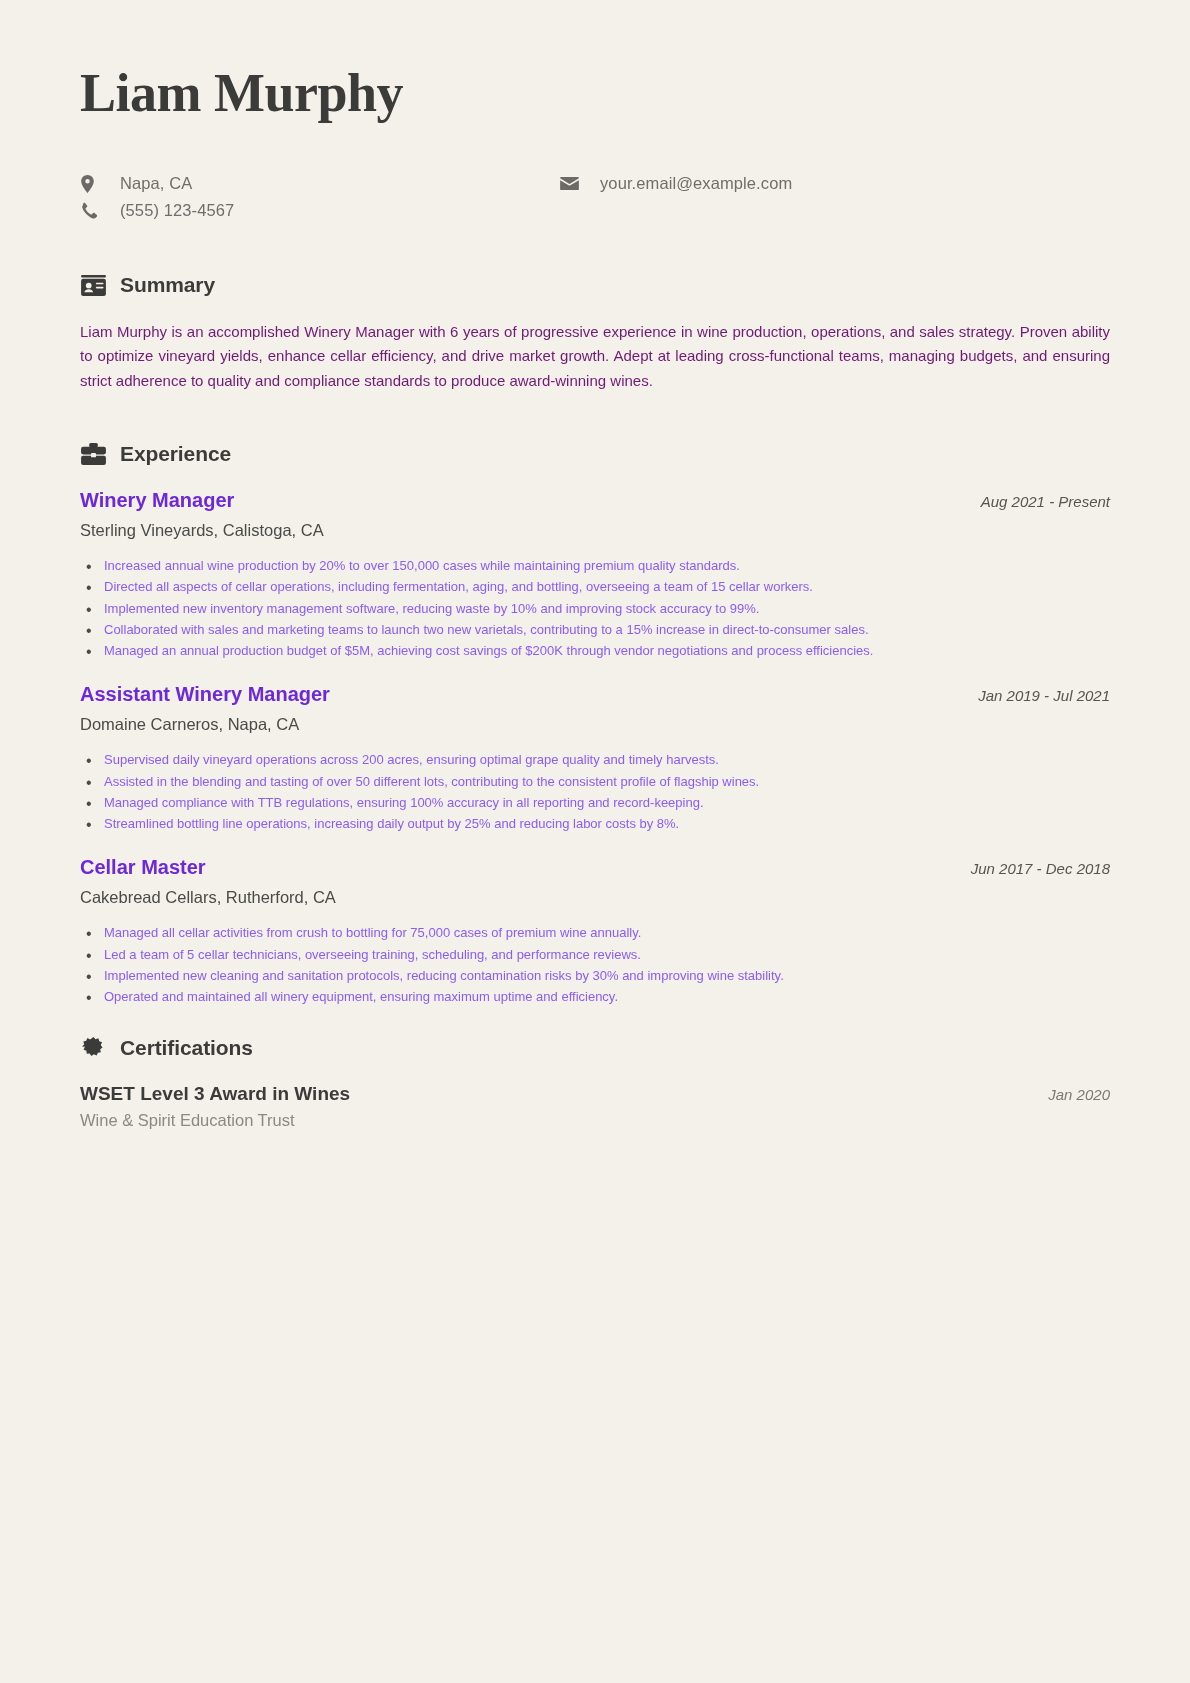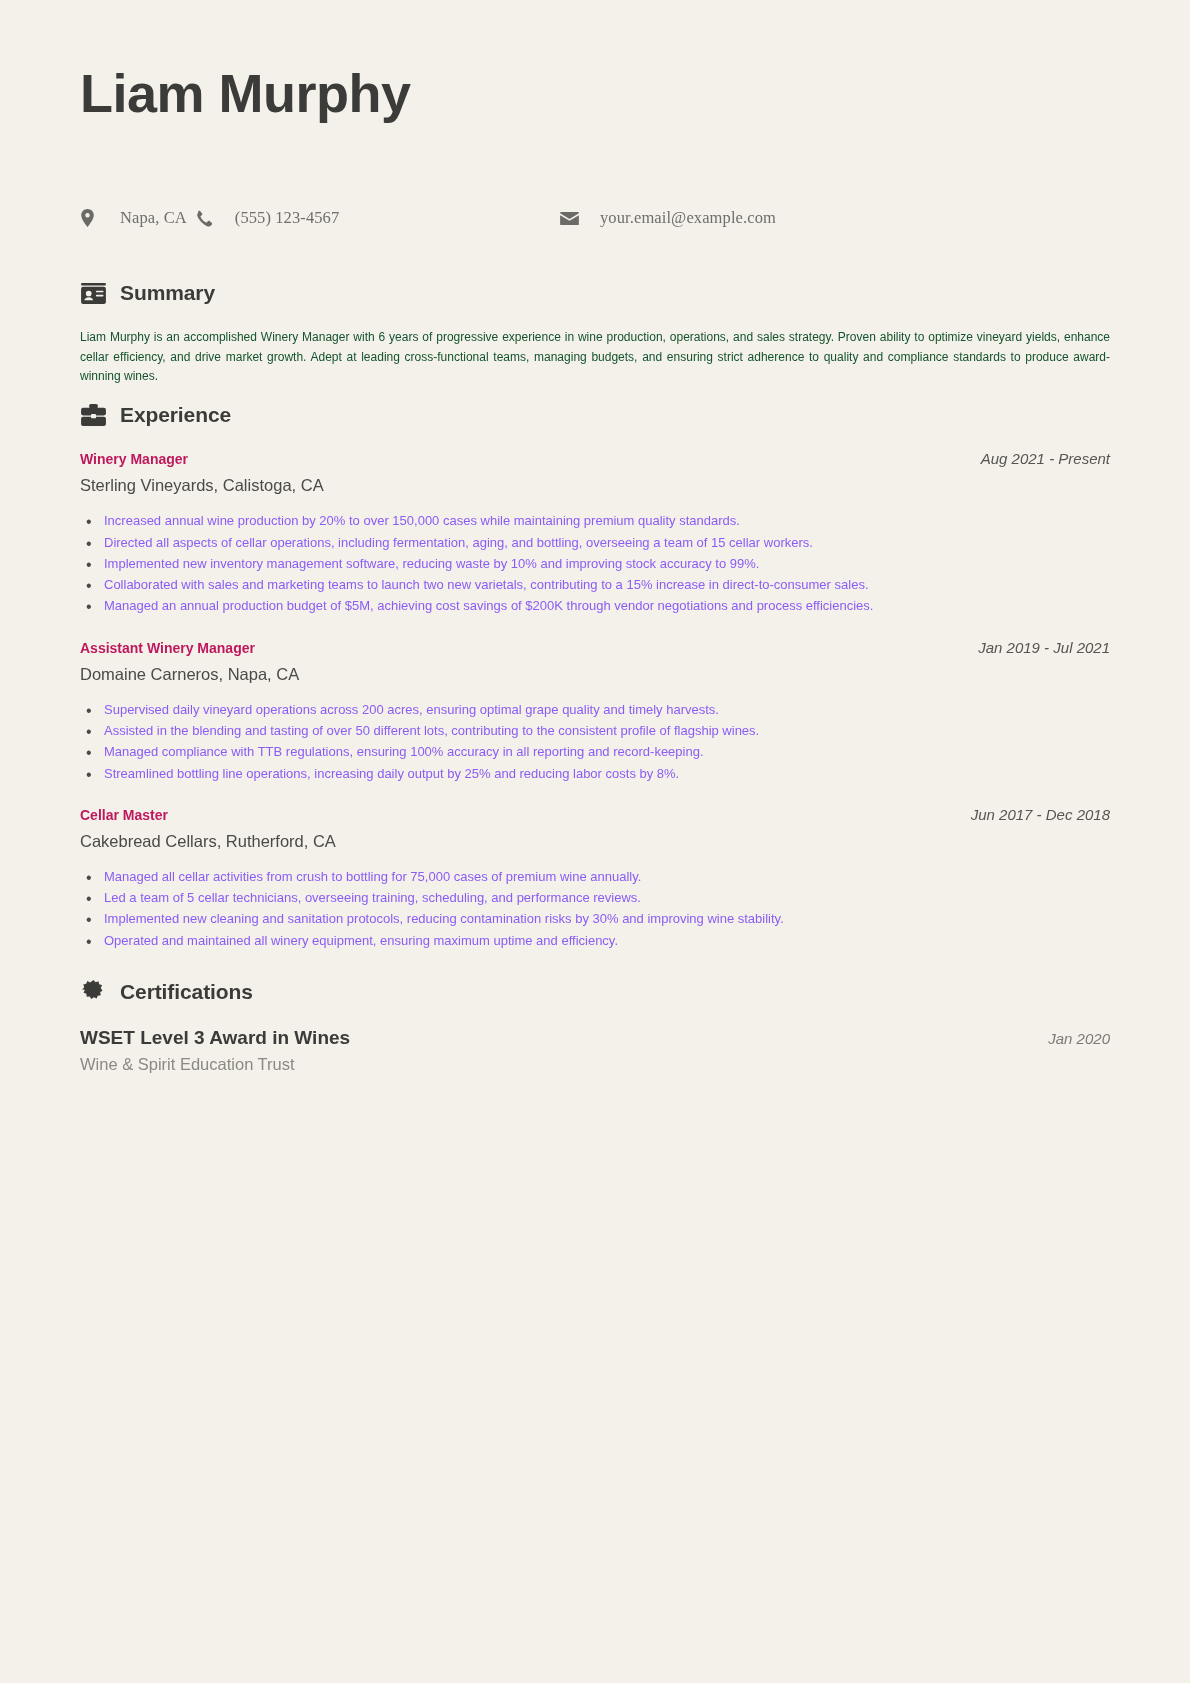--- a/index.html
+++ b/index.html
@@ -24,28 +24,29 @@
     position: relative;
   }
 
   
   .name {
     font-size: 54px;
     font-weight: 700;
     letter-spacing: -0.5px;
     color: #3b3b39;
     line-height: 1.15;
-    margin-bottom: 84px;
+    margin-bottom: 50px;
+    font-family: Liberation Serif, serif;
   }
 
   .contact-grid {
     display: flex;
     margin-bottom: 52px;
   }
-  .contact-col { display: flex; flex-direction: row; gap: 8px; font-family: Liberation Serif, serif; }
+  .contact-col { display: flex; flex-direction: column; gap: 8px; }
   .contact-col.left { width: 480px; }
 
   .contact-item {
     display: flex;
     align-items: center;
     font-size: 16.5px;
     color: #6f6e6a;
     letter-spacing: 0.1px;
   }
   .contact-icon {
@@ -81,40 +82,40 @@
   .section-icon svg { display: block; }
   .section-title {
     font-size: 21px;
     font-weight: 700;
     color: #3b3b39;
     letter-spacing: -0.1px;
   }
 
   
   .summary-text {
-    font-size: 12px;
+    font-size: 15px;
     line-height: 1.62;
-    color: #14532d;
+    color: #701a75;
     text-align: justify;
     hyphens: auto;
-    margin-bottom: 16px;
+    margin-bottom: 48px;
   }
 
   
   .job { margin-bottom: 22px; }
   .job-row {
     display: flex;
     justify-content: space-between;
     align-items: baseline;
     margin-bottom: 9px;
   }
   .job-title {
-    font-size: 14px;
+    font-size: 20px;
     font-weight: 700;
-    color: #be185d;
+    color: #6d28d9;
     text-align: center;
   }
   .job-date {
     font-size: 15px;
     font-style: italic;
     color: #56554f;
     white-space: nowrap;
   }
   .job-company {
     font-size: 16.5px;

